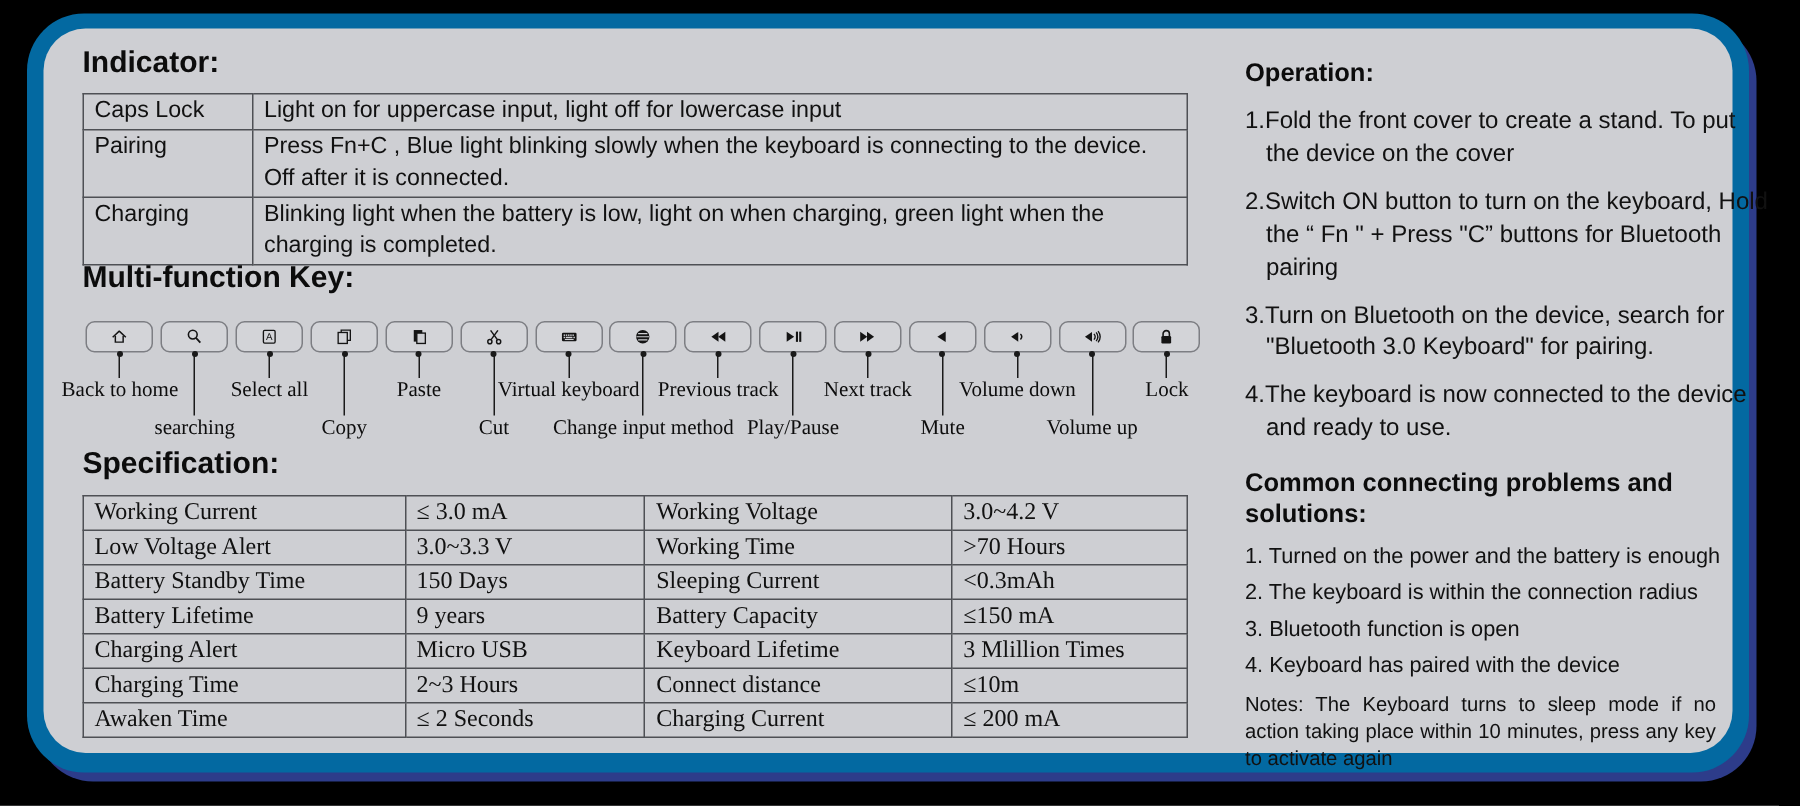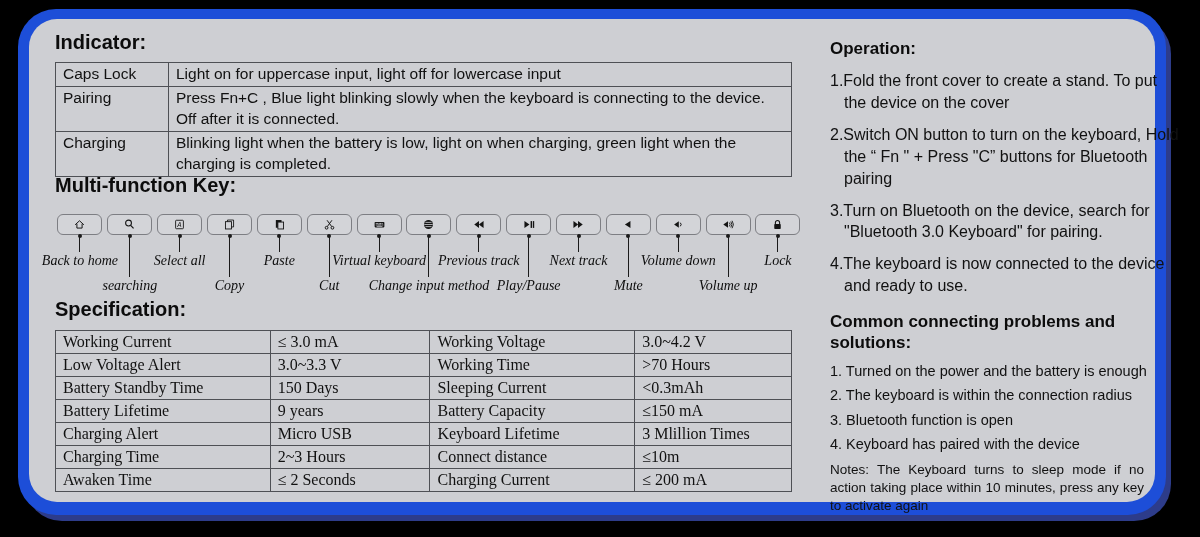--- a/index.html
+++ b/index.html
@@ -1,20 +1,20 @@
 <!DOCTYPE html>
 <html><head>
 <meta charset="utf-8">
 <style>
   * { margin:0; padding:0; box-sizing:border-box; }
   html,body { width:1200px; height:537px; background:#000; overflow:hidden;
               font-family:"Liberation Sans", sans-serif; color:#111; }
 
   .frame { position:absolute; left:18px; top:9px; width:1148px; height:506px;
-           background:#1d4ed8; border-radius:38px;
+           background:#0369a1; border-radius:38px;
            box-shadow:6px 7px 0 -1px #2d3c8a; }
   .panel { position:absolute; left:11px; top:10px; right:11px; bottom:13px;
            background:#cecfd3; border-radius:28px; }
 
   .section-heading { position:absolute; font-size:20px; font-weight:bold; color:#0c0c0c; }
   #h-indicator { left:26px; top:12px; }
   #h-multifunction { left:26px; top:155px; }
   #h-specification { left:26px; top:279px; }
 
   table { border-collapse:collapse; background:transparent; }
@@ -23,21 +23,21 @@
   .ind-table { position:absolute; left:26px; top:43px; width:737px;
                font-size:15.5px; line-height:1.32; }
   .ind-table td { padding:1px 7px 2px 7px; vertical-align:top; }
   .ind-table td.ind-label { width:113px;margin-left:21px; }
 
   .spec-table { position:absolute; left:26px; top:311px; width:737px;
                 font-family:"Liberation Serif", serif; font-size:16px; }
   .spec-table td { height:23px; padding:0 7px; line-height:1.15; }
 
   .keys { position:absolute; left:26px; top:195px; width:748px; display:flex; }
-  .key-col { flex:1 1 0; display:flex; flex-direction:column; align-items:center; min-width:0;font-style:italic; }
+  .key-col { flex:1 1 0; display:flex; flex-direction:column; align-items:center; min-width:0; }
   .keycap { width:45px; height:21px; flex:none; border:1px solid #7d7e83; border-radius:6px;
             background:#d3d4d8; display:flex; align-items:center; justify-content:center; }
   .keycap svg { width:13px; height:13px; display:block; }
   .connector { width:1px; background:#1a1a1a; position:relative; flex:none; }
   .connector::before { content:''; position:absolute; top:-1px; left:-1.5px;
                        width:4px; height:4px; border-radius:50%; background:#1a1a1a; }
   .key-col.top .connector { height:17px; }
   .key-col.bot .connector { height:42px; }
   .key-label { font-family:"Liberation Serif", serif; font-size:14px; white-space:nowrap;
                margin-top:1px; color:#0d0d0d; }

